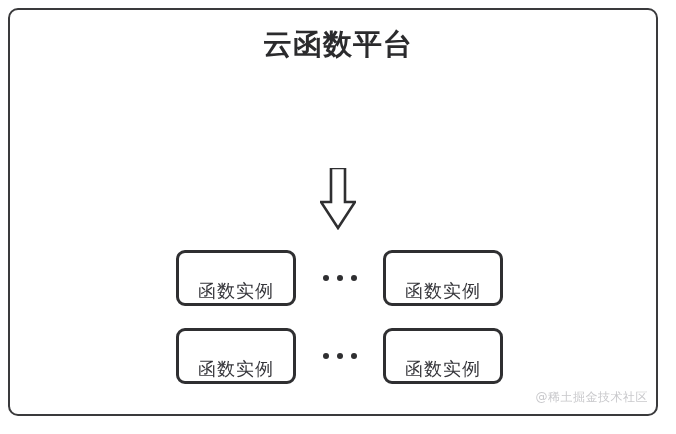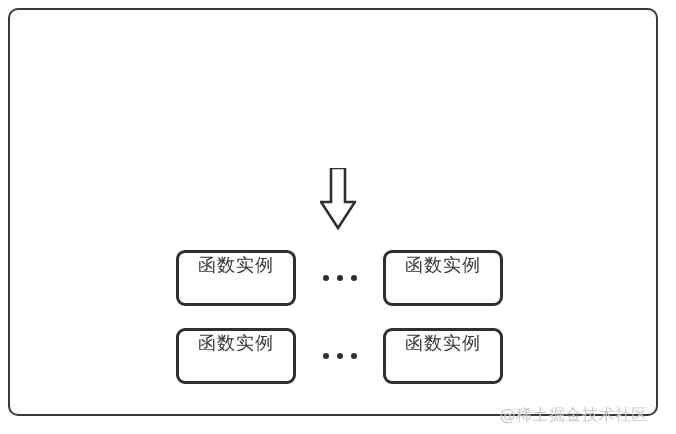--- a/index.html
+++ b/index.html
@@ -96,21 +96,21 @@
   .instance-box {
     position: absolute;
     top: 0;
     width: 120px;
     height: 56px;
     box-sizing: border-box;
     border: 3px solid #2f2f31;
     border-radius: 9px;
     background: #ffffff;
     display: flex;
-    align-items: flex-start;
+    align-items: flex-end;
     justify-content: center;
     font-family: Liberation Serif, serif;
   }
   .instance-box.left  { left: 176px; }
   .instance-box.right { left: 383px; }
 
   .instance-label {
     font-size: 18px;
     color: #35353a;
     letter-spacing: 1px;
@@ -133,34 +133,35 @@
     width: 6px;
     height: 6px;
     border-radius: 50%;
     background: #2f2f31;
   }
 
   
   .watermark {
     position: absolute;
     right: 28px;
-    bottom: 8px;
-    font-size: 16px;
+    bottom: 28px;
+    font-size: 12px;
     color: #c9c9cc;
     letter-spacing: 0.5px;
     white-space: nowrap;
   }
 </style>
 </head>
 <body>
 
 <div id="canvas">
 
   <div class="platform-frame"></div>
 
+  <div class="platform-title">云函数平台</div>
 
 
   <div class="down-arrow">
     <svg width="36" height="62" viewBox="0 0 36 62" xmlns="http://www.w3.org/2000/svg">
       <polygon points="11,0 25,0 25,34 35,34 18,60 1,34 11,34" fill="#ffffff" stroke="#2f2f31" stroke-width="2.6" stroke-linejoin="miter"></polygon>
     </svg>
   </div>
 
   <div class="instance-row row-1">
     <div class="instance-box left">

